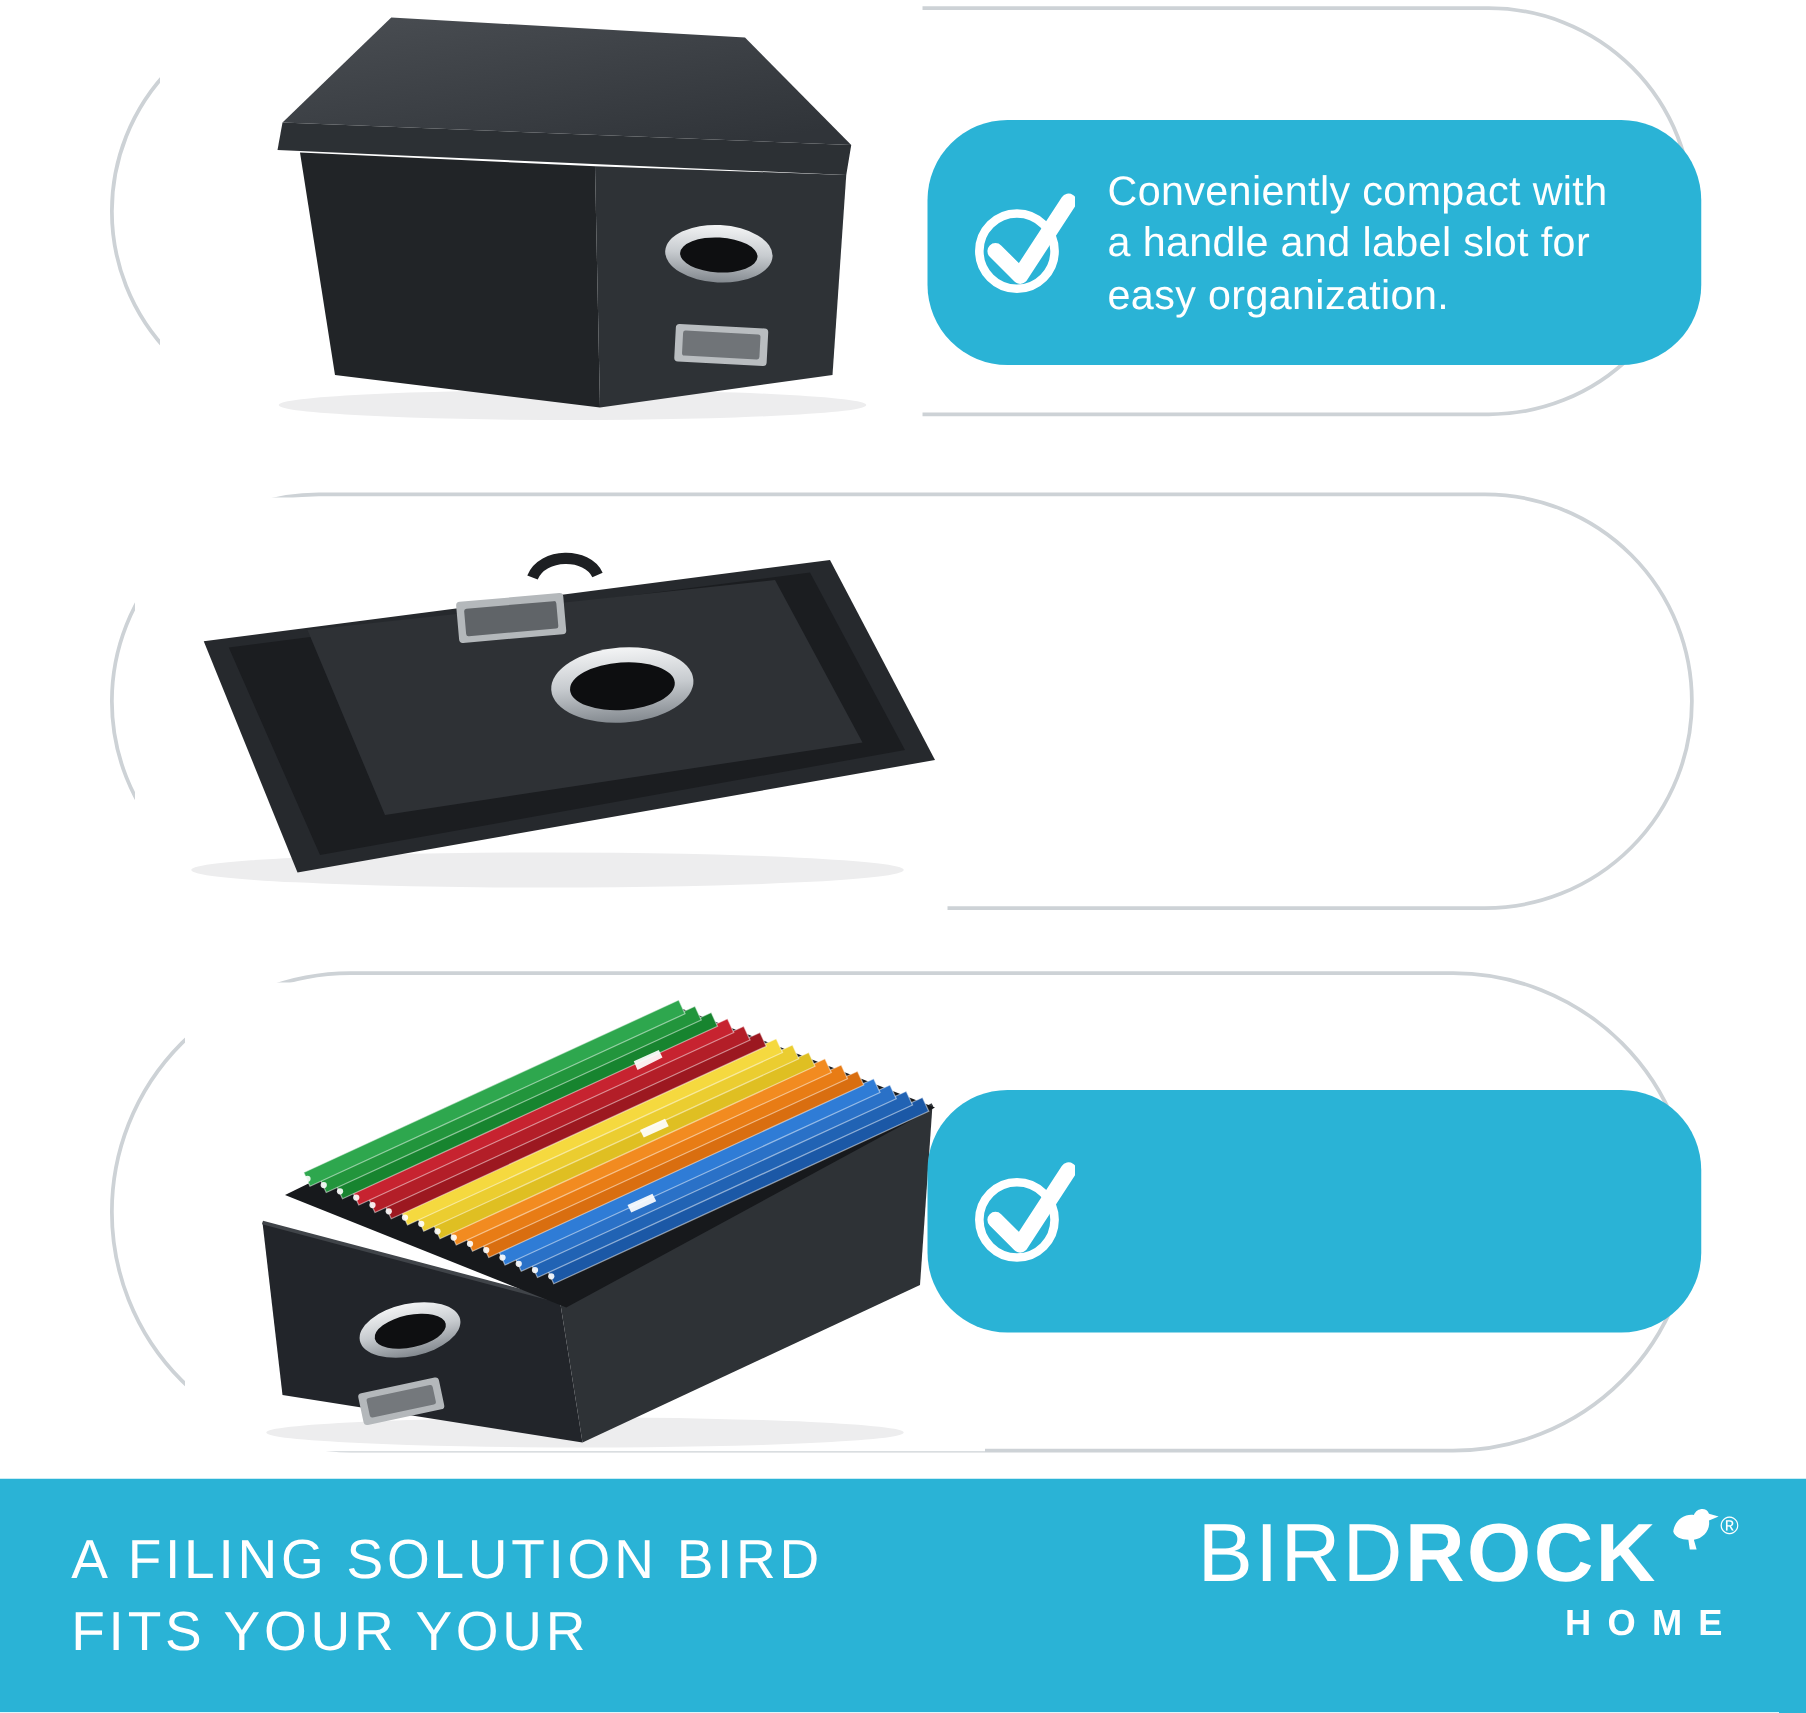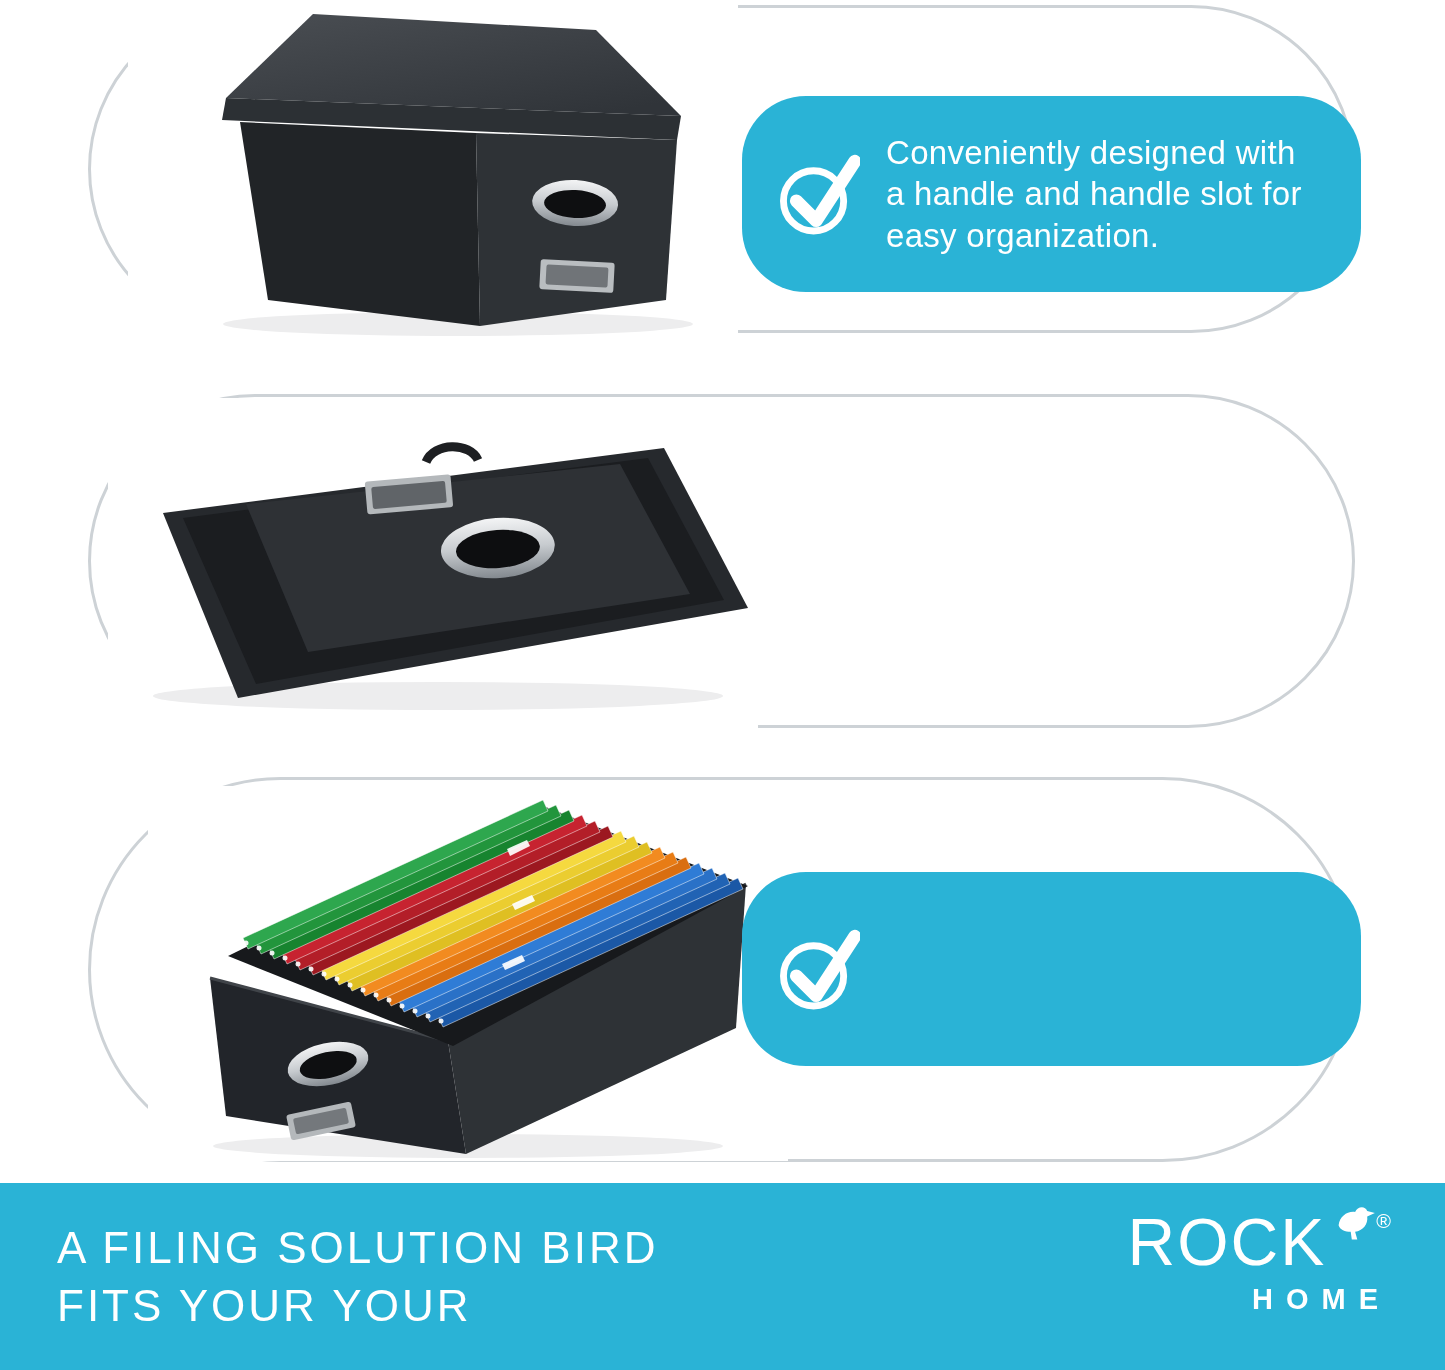--- a/index.html
+++ b/index.html
@@ -32,21 +32,21 @@
 
   
   .footer { position:absolute; left:0; top:1183px; width:1445px; height:187px;
             background:var(--accent,#2ab3d6); z-index:4; }
   .tagline { position:absolute; left:57px; top:36px; color:#ffffff; font-size:44px;
              letter-spacing:3px; line-height:1.32; font-weight:500; }
   .tagline span { display:block; }
   .brand { position:absolute; right:52px; top:26px; color:#ffffff; text-align:right; }
   .brand-row { display:flex; align-items:flex-start; justify-content:flex-end; font-size:66px; letter-spacing:2px; line-height:1; }
   .brand-bird { font-weight:400; }
-  .brand-rock { font-weight:400;margin-left:32px; }
+  .brand-rock { font-weight:700; }
   .bird-icon { width:44px; height:40px; margin:-6px 0 0 6px; }
   .reg { font-size:20px; margin-top:2px; font-weight:400; }
   .brand-home { font-size:29px; font-weight:700; letter-spacing:13px; margin:8px 0 0 0; padding-right:2px; }
 </style>
 </head>
 <body>
 
 <div class="page">
 
   <div class="ring ring-1"></div>
@@ -172,38 +172,39 @@
         <rect x="146" y="327" width="54" height="16" rx="2" fill="#74787c"></rect>
       </g>
     </svg>
   </div>
 
   <div class="pill pill-1">
     <svg class="check" viewBox="0 0 100 100">
       <circle cx="46" cy="58" r="35" fill="none" stroke="#ffffff" stroke-width="8"></circle>
       <path d="M26 58 L49 81 L94 12" fill="none" stroke="#ffffff" stroke-width="15" stroke-linecap="round" stroke-linejoin="round"></path>
     </svg>
-    <div class="callout">Conveniently designed with a handle and handle slot for easy organization.</div>
+    <div class="callout">Conveniently compact with a handle and label slot for easy organization.</div>
   </div>
 
 
   <div class="pill pill-3">
     <svg class="check" viewBox="0 0 100 100">
       <circle cx="46" cy="58" r="35" fill="none" stroke="#ffffff" stroke-width="8"></circle>
       <path d="M26 58 L49 81 L94 12" fill="none" stroke="#ffffff" stroke-width="15" stroke-linecap="round" stroke-linejoin="round"></path>
     </svg>
   </div>
 
   <div class="footer">
     <div class="tagline">
       <span>A FILING SOLUTION BIRD</span>
       <span>FITS YOUR YOUR</span>
     </div>
     <div class="brand">
       <div class="brand-row">
+        <span class="brand-bird">BIRD</span>
         <span class="brand-rock">ROCK</span>
         <svg class="bird-icon" viewBox="0 0 40 36">
           <path fill="#ffffff" d="M6 20 C7 12 14 7 21 8 C23 3 30 2 32 7 L39 9 L32 12 C33 19 28 25 21 26 L23 33 L18 33 L17 26 C12 26 7 24 6 20 Z"></path>
         </svg>
         <span class="reg">®</span>
       </div>
       <div class="brand-home">HOME</div>
     </div>
   </div>
 

